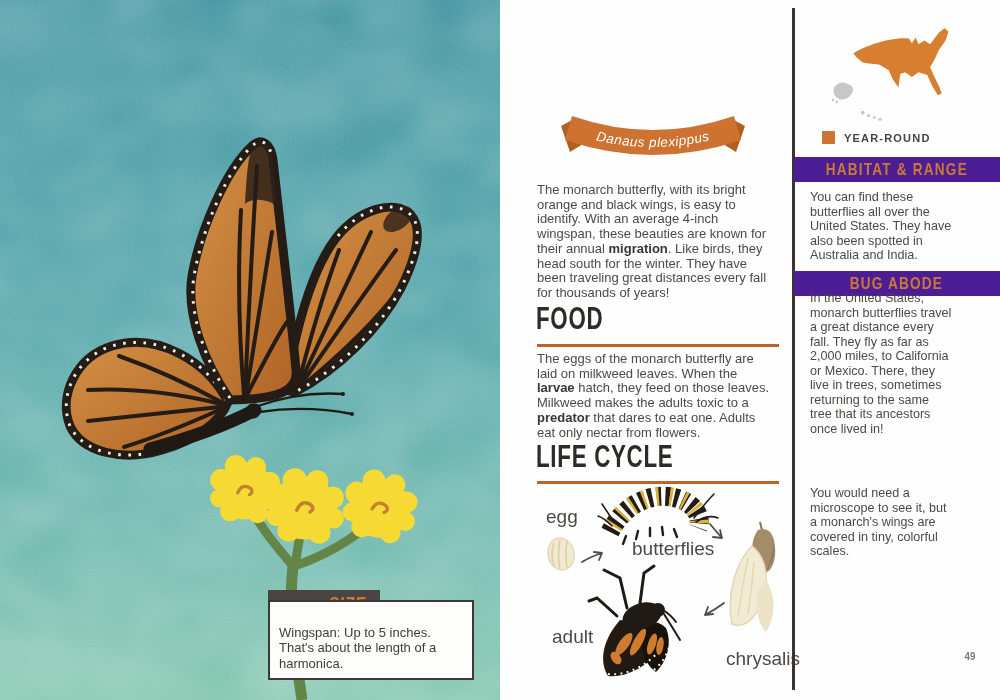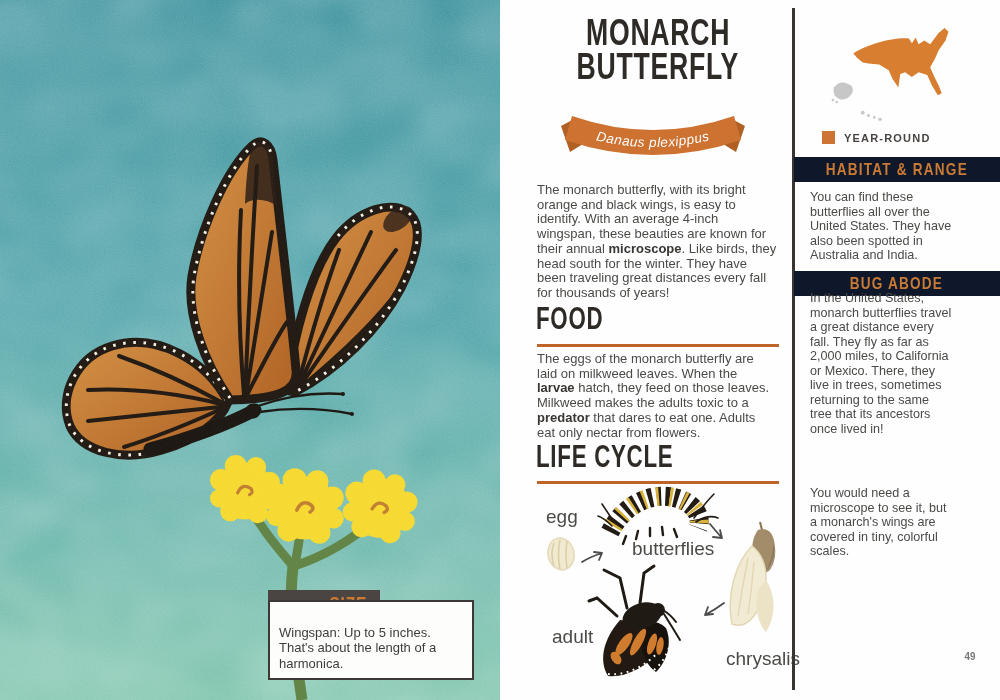--- a/index.html
+++ b/index.html
@@ -24,21 +24,21 @@
   .section-head{font-size:31px;}
   .rule{height:2.5px;background:#bd6426;width:242px;left:37px;}
 
   .para{font-size:13px;line-height:14.7px;color:#4c4a47;white-space:pre-line;}
   .para b{font-weight:bold;color:#383532;}
 
   .diagram-label{position:absolute;font-size:19px;color:#4c4a47;}
 
   
   .vline{left:292px;top:8px;width:2.5px;height:682px;background:#3a3531;}
-  .bar{left:293.5px;width:206.5px;height:25px;background:#0f172a;
+  .bar{left:293.5px;width:206.5px;height:25px;background:#4c1d95;
        display:flex;align-items:center;justify-content:center;}
   .bar .bar-text{display:inline-block;font-weight:bold;font-size:17px;
        letter-spacing:1.5px;color:#c97a35;transform:scaleX(0.8);white-space:nowrap;}
   .side-para{left:310px;width:178px;font-size:12.6px;line-height:14.5px;
        color:#4c4a47;white-space:pre-line;}
   .legend{left:322px;top:131px;display:flex;align-items:center;}
   .legend-swatch{width:13px;height:13px;background:#cd7434;margin-right:9px;}
   .legend-label{font-size:11px;font-weight:bold;letter-spacing:1.2px;color:#474340;}
   .page-num{left:455px;top:650px;width:30px;text-align:center;
        font-size:11.5px;color:#777;font-weight:bold;transform:scaleX(0.85);}
@@ -167,40 +167,36 @@
     </div>
     <div class="abs" id="size-box">
       <span>Wingspan: Up to 5 inches.
 That's about the length of a
 harmonica.</span>
     </div>
   </div>
 
   <div id="page-right">
 
-    <div class="abs title">
-      <span class="hx hx-center" style="font-size:37px;">MONARCH</span><br>
-      <span class="hx hx-center" style="font-size:37px;">BUTTERFLY</span>
-    </div>
 
     <svg class="abs" style="left:58px;top:106px;" width="190" height="62" viewBox="0 0 190 62" xmlns="http://www.w3.org/2000/svg" xmlns:xlink="http://www.w3.org/1999/xlink">
       <path d="M18,12 L3,20 L12,46 L25,38 Z" fill="#b06023"></path>
       <path d="M172,12 L187,20 L178,46 L165,38 Z" fill="#b06023"></path>
       <path d="M14,10 Q95,38 176,10 L183,34 Q95,64 7,34 Z" fill="#cd7231"></path>
       <path id="ribbonCurve" d="M16,28 Q95,54 174,28" fill="none"></path>
       <text font-size="13.5" font-style="italic" fill="#ffffff" letter-spacing="0.5" font-family="Liberation Sans, sans-serif" text-anchor="middle">
         <textPath href="#ribbonCurve" xlink:href="#ribbonCurve" startOffset="50%">Danaus plexippus</textPath>
       </text>
     </svg>
 
     <div class="abs para" style="left:37px;top:183px;width:250px;"><span>The monarch butterfly, with its bright
 orange and black wings, is easy to
 identify. With an average 4-inch
 wingspan, these beauties are known for
-their annual </span><b>microscope</b><span>. Like birds, they
+their annual </span><b>migration</b><span>. Like birds, they
 head south for the winter. They have
 been traveling great distances every fall
 for thousands of years!</span></div>
 
     <div class="abs" style="left:36px;top:301px;">
       <span class="hx hx-left section-head">FOOD</span>
     </div>
     <div class="abs rule" style="top:344px;"></div>
     <div class="abs para" style="left:37px;top:352px;width:250px;"><span>The eggs of the monarch butterfly are
 laid on milkweed leaves. When the

